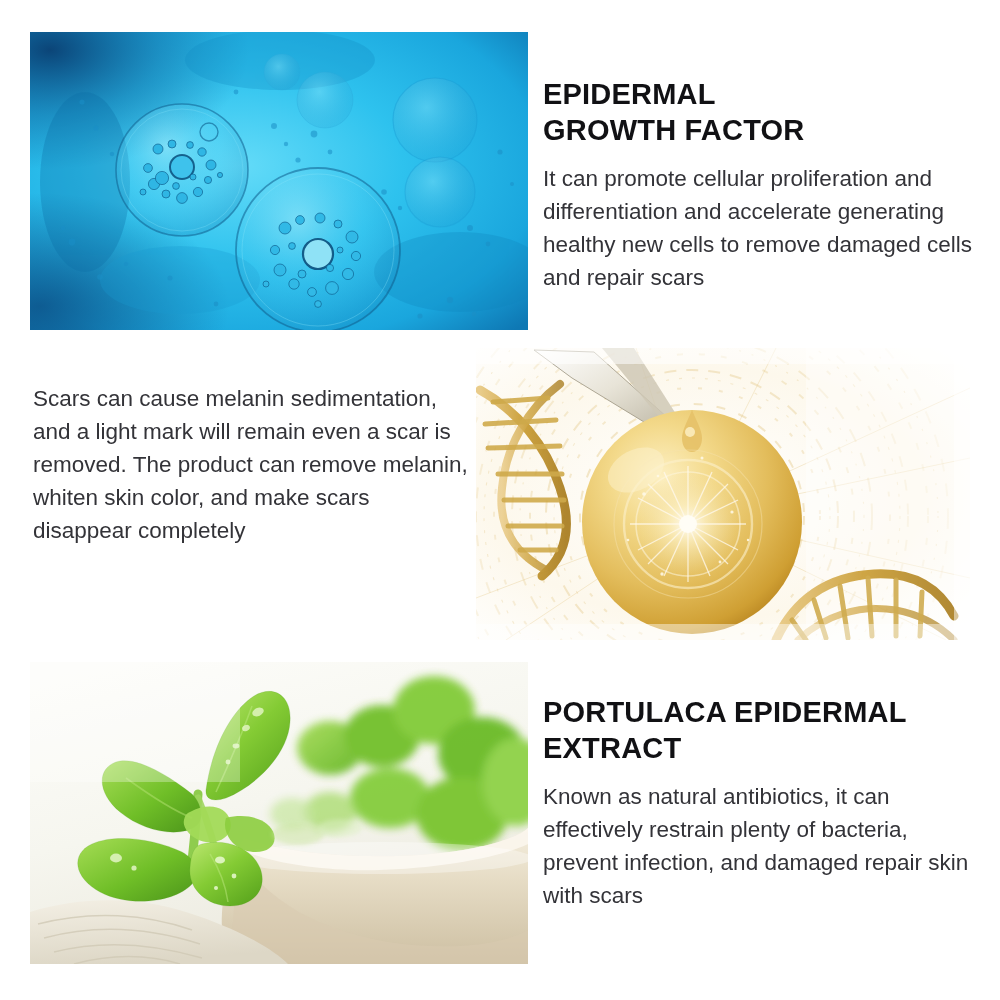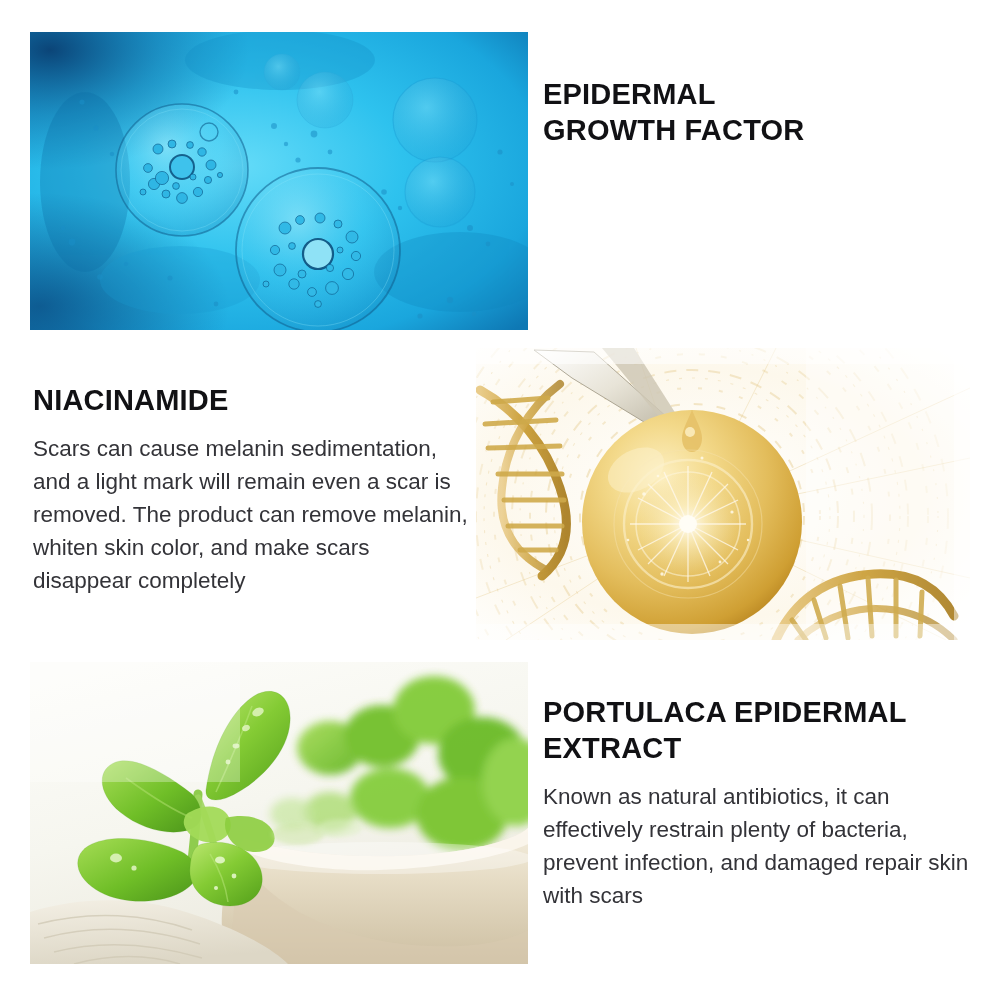--- a/index.html
+++ b/index.html
@@ -206,20 +206,21 @@
           <circle cx="186" cy="272" r="2.4"></circle>
         <circle cx="82" cy="122" r="2.2"></circle>
           <circle cx="66" cy="96" r="2.6"></circle>
       </g>
     </svg>
   </div>
 
   <div class="textblock" id="text-egf">
     <h2 class="heading">EPIDERMAL
 GROWTH FACTOR</h2>
+    <p class="body">It can promote cellular proliferation and differentiation and accelerate generating healthy new cells to remove damaged cells and repair scars</p>
   </div>
 
   <div class="photo" id="photo-niacinamide">
     <svg viewBox="0 0 494 292" preserveAspectRatio="none" role="img">
       <defs>
         <radialGradient id="goldBg" cx="46%" cy="50%" r="72%">
           <stop offset="0%" stop-color="#ffffff"></stop>
           <stop offset="60%" stop-color="#fdf8ec"></stop>
           <stop offset="100%" stop-color="#ffffff"></stop>
         </radialGradient>
@@ -362,21 +363,20 @@
         </g>
       </g>
 
       <rect x="0" y="0" width="494" height="16" fill="#ffffff" opacity="0.55"></rect>
       <rect x="0" y="276" width="494" height="16" fill="#ffffff" opacity="0.45"></rect>
       <rect x="478" y="0" width="16" height="292" fill="#ffffff" opacity="0.5"></rect>
     </svg>
   </div>
 
   <div class="textblock" id="text-niacinamide">
-    <h2 class="heading">NIACINAMIDE</h2>
     <p class="body">Scars can cause melanin sedimentation, and a light mark will remain even a scar is removed. The product can remove melanin, whiten skin color, and make scars disappear completely</p>
   </div>
 
   <div class="photo" id="photo-portulaca">
     <svg viewBox="0 0 498 302" preserveAspectRatio="none" role="img">
       <defs>
         <linearGradient id="sproutBg" x1="0" y1="0" x2="0.4" y2="1">
           <stop offset="0%" stop-color="#fdfdfa"></stop>
           <stop offset="55%" stop-color="#f6f6ef"></stop>
           <stop offset="100%" stop-color="#eceadf"></stop>

